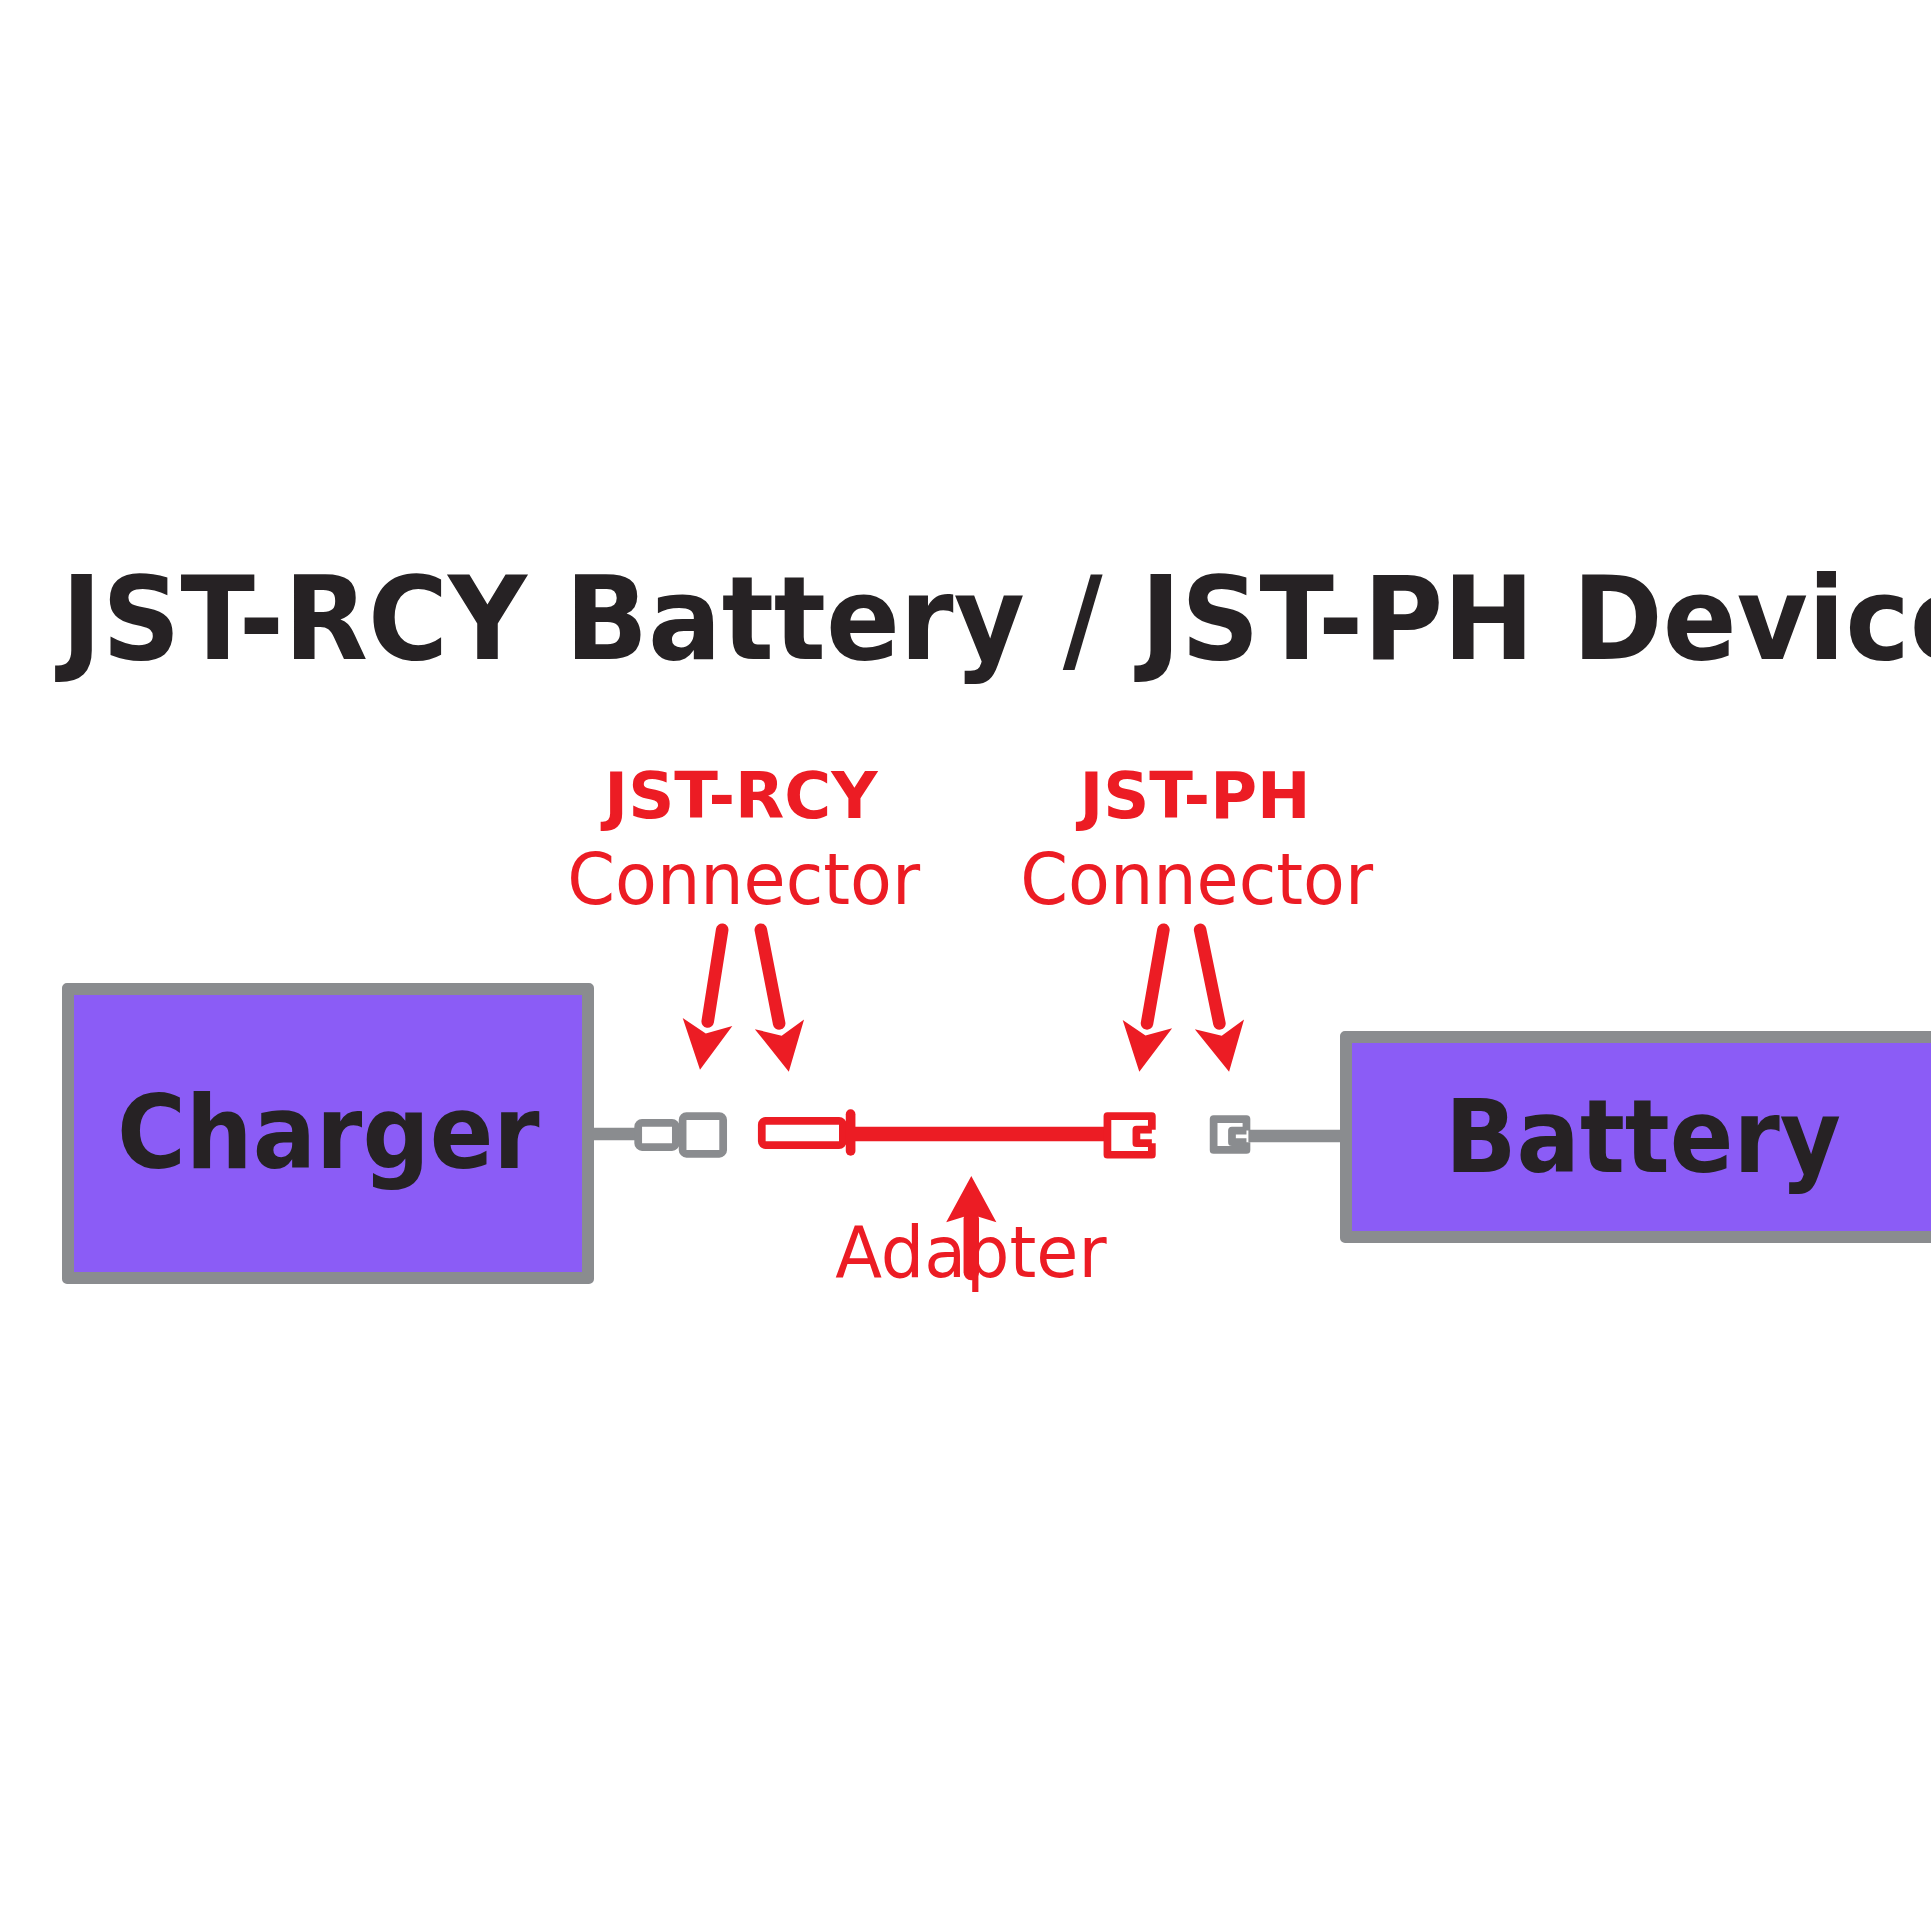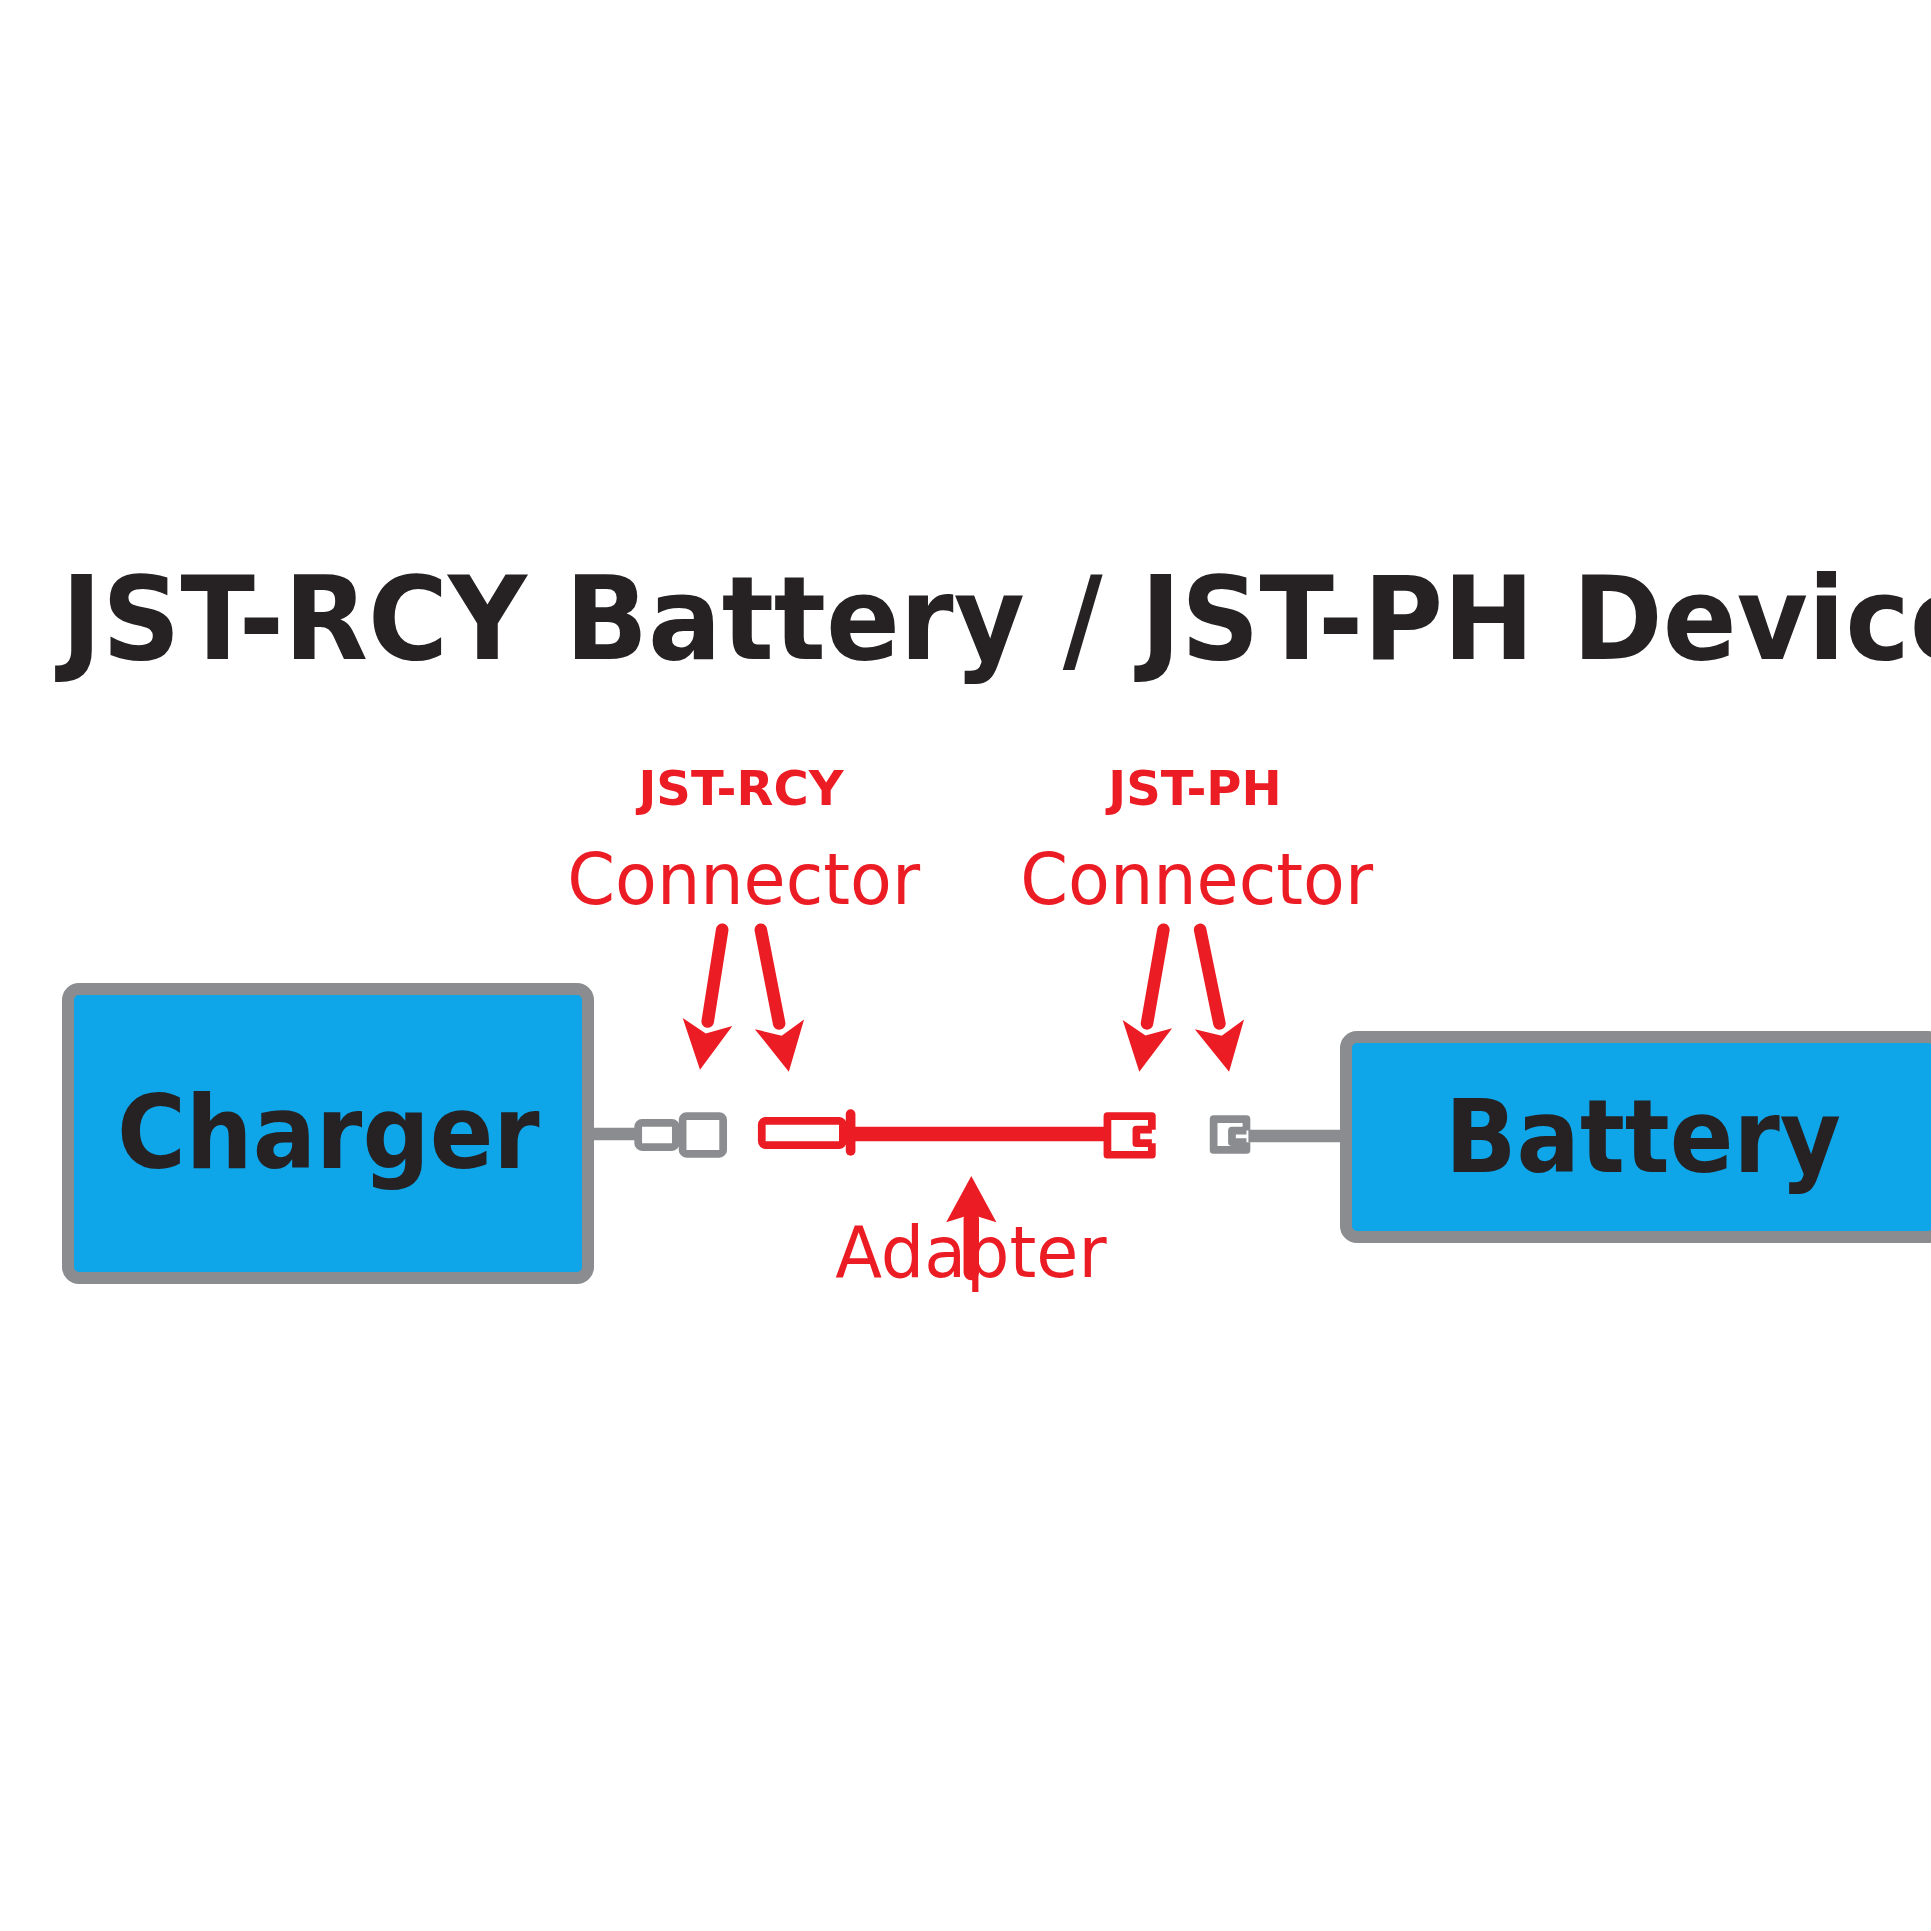--- a/index.html
+++ b/index.html
@@ -7,30 +7,30 @@
     position:relative;width:1931px;height:1931px;background:#fff;overflow:hidden;
     font-family:"DejaVu Sans","Liberation Sans",sans-serif;
   }
   .abs{position:absolute;}
   .txt{white-space:nowrap;line-height:1;text-align:center;}
   .txt>span{display:inline-block;transform-origin:50% 50%;}
   .title{
     left:0;top:561px;width:1931px;font-size:116px;font-weight:bold;color:var(--dark,#262224);
   }
   .title>span{transform:scaleX(.94);}
-  .lbl-big{font-size:48px;font-weight:bold;color:var(--red,#EC1C24);}
+  .lbl-big{font-size:64px;font-weight:bold;color:var(--red,#EC1C24);}
   .lbl-med{font-size:72px;font-weight:normal;color:var(--red,#EC1C24);}
   .lbl-med>span{transform:scaleX(.95);}
   .rcy1{left:548px;top:764px;width:386px;}
   .rcy2{left:551px;top:843px;width:386px;}
   .ph1{left:1002px;top:764px;width:386px;}
   .ph2{left:1004px;top:843px;width:386px;}
   .adapter{left:778px;top:1216px;width:386px;}
   .devbox{
-    box-sizing:border-box;border:12.6px solid var(--gray,#8A8C8F);border-radius:17px;background:#0ea5e9;
+    box-sizing:border-box;border:12.6px solid var(--gray,#8A8C8F);border-radius:5px;background:#8b5cf6;
     display:flex;align-items:center;justify-content:center;
   }
   .charger-box{left:62px;top:983px;width:532px;height:301px;}
   .battery-box{left:1340px;top:1031px;width:605px;height:212px;}
   .devlabel{font-size:101px;font-weight:bold;color:var(--dark,#262224);white-space:nowrap;line-height:1;}
   .devlabel>span{display:inline-block;transform-origin:50% 50%;transform:scaleX(.93);}
   svg.layer{position:absolute;left:0;top:0;}
   .st-red{stroke:var(--red,#EC1C24);}
   .fl-red{fill:var(--red,#EC1C24);}
   .st-gray{stroke:var(--gray,#8A8C8F);}

